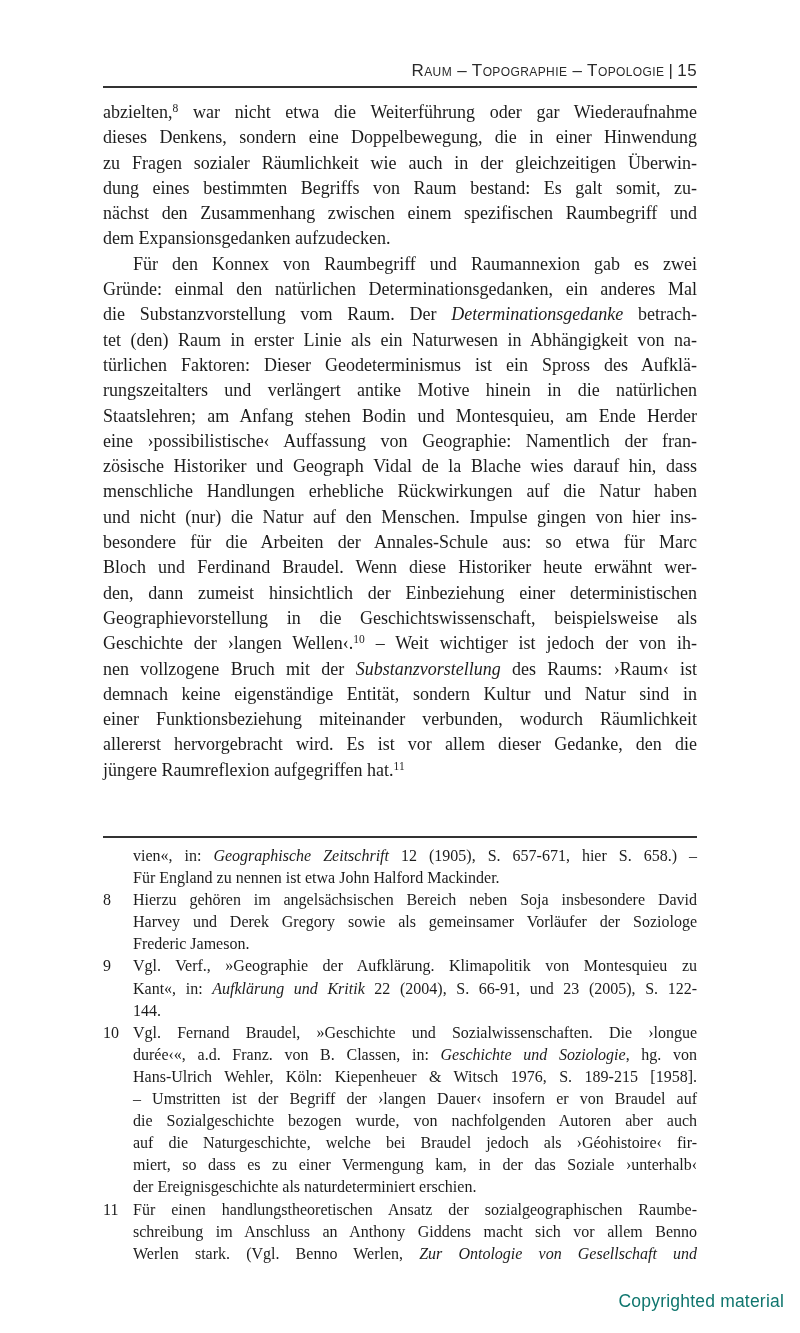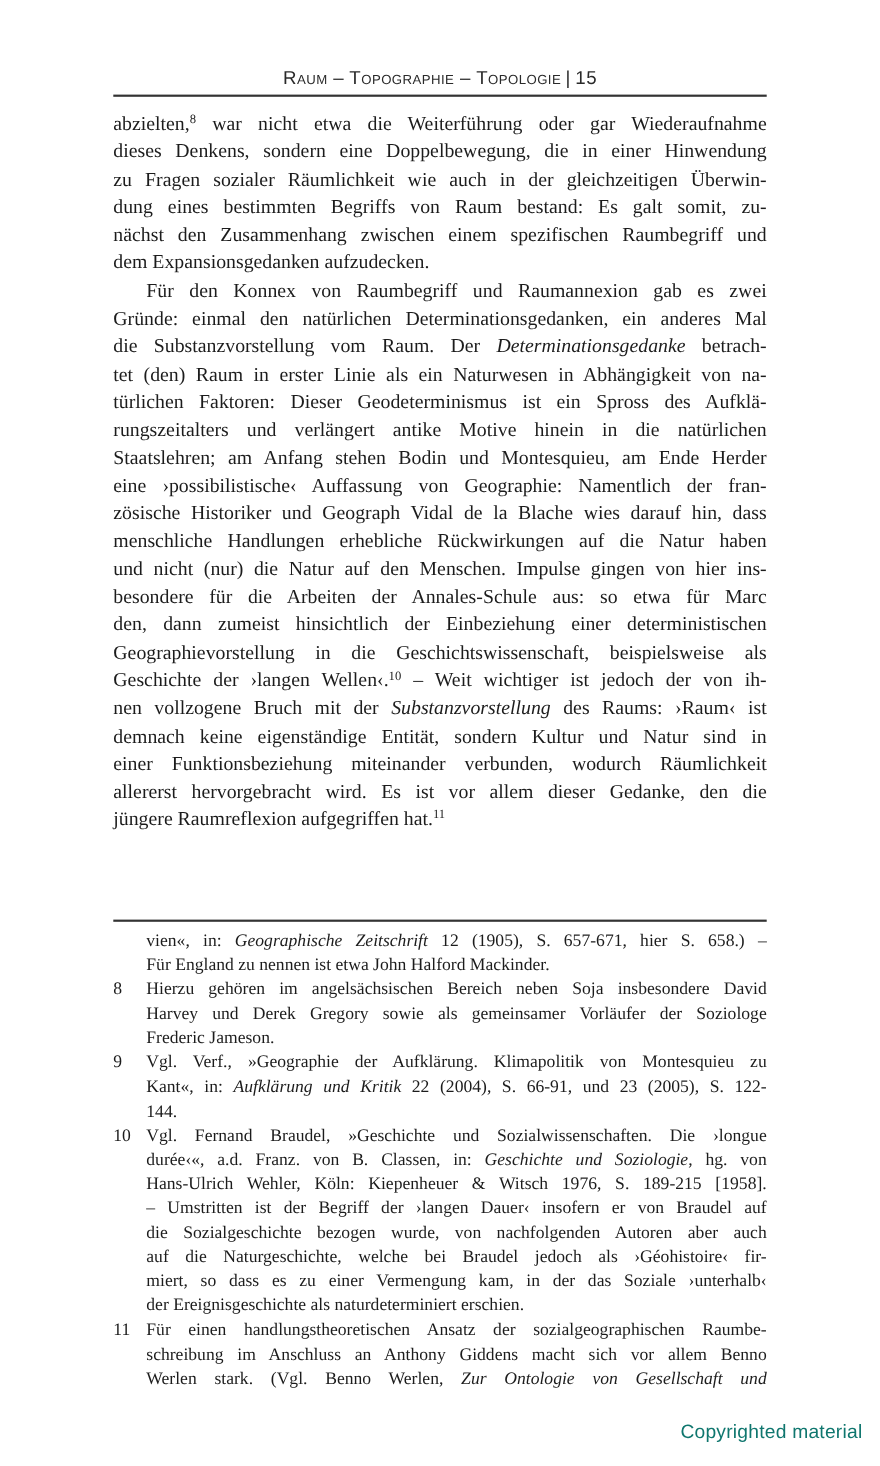--- a/index.html
+++ b/index.html
@@ -2,21 +2,21 @@
 <html><head>
 <meta charset="utf-8">
 <style>
   html, body { margin:0; padding:0; background:#ffffff; }
   .page {
     position:relative; width:800px; height:1333px; background:#ffffff;
     overflow:hidden; font-family:"Liberation Serif", serif; color:#1c1c1c;
   }
   .header {
     position:absolute; left:103px; top:61px; width:594px;
-    text-align:center; font-family:"Liberation Sans", sans-serif;
+    text-align:right; font-family:"Liberation Sans", sans-serif;
     font-variant:small-caps; font-size:17px; letter-spacing:0.4px;
     color:#2a2a2a; padding-bottom:5px; border-bottom:2px solid #333333;
     white-space:nowrap;
   }
   .hdr-div { margin:0 4px; }
   .body-text {
     position:absolute; left:103px; top:100px; width:594px;
     font-size:18px; line-height:25.3px;
   }
   .tline { text-align:justify; text-align-last:justify; }
@@ -62,20 +62,21 @@
       <div class="tline"><span>die Substanzvorstellung vom Raum. Der </span><span class="it">Determinationsgedanke</span><span> betrach-</span></div>
       <div class="tline"><span>tet (den) Raum in erster Linie als ein Naturwesen in Abhängigkeit von na-</span></div>
       <div class="tline"><span>türlichen Faktoren: Dieser Geodeterminismus ist ein Spross des Aufklä-</span></div>
       <div class="tline"><span>rungszeitalters und verlängert antike Motive hinein in die natürlichen</span></div>
       <div class="tline"><span>Staatslehren; am Anfang stehen Bodin und Montesquieu, am Ende Herder</span></div>
       <div class="tline"><span>eine ›possibilistische‹ Auffassung von Geographie: Namentlich der fran-</span></div>
       <div class="tline"><span>zösische Historiker und Geograph Vidal de la Blache wies darauf hin, dass</span></div>
       <div class="tline"><span>menschliche Handlungen erhebliche Rückwirkungen auf die Natur haben</span></div>
       <div class="tline"><span>und nicht (nur) die Natur auf den Menschen. Impulse gingen von hier ins-</span></div>
       <div class="tline"><span>besondere für die Arbeiten der Annales-Schule aus: so etwa für Marc</span></div>
+      <div class="tline"><span>Bloch und Ferdinand Braudel. Wenn diese Historiker heute erwähnt wer-</span></div>
       <div class="tline"><span>den, dann zumeist hinsichtlich der Einbeziehung einer deterministischen</span></div>
       <div class="tline"><span>Geographievorstellung in die Geschichtswissenschaft, beispielsweise als</span></div>
       <div class="tline"><span>Geschichte der ›langen Wellen‹.</span><sup>10</sup><span> – Weit wichtiger ist jedoch der von ih-</span></div>
       <div class="tline"><span>nen vollzogene Bruch mit der </span><span class="it">Substanzvorstellung</span><span> des Raums: ›Raum‹ ist</span></div>
       <div class="tline"><span>demnach keine eigenständige Entität, sondern Kultur und Natur sind in</span></div>
       <div class="tline"><span>einer Funktionsbeziehung miteinander verbunden, wodurch Räumlichkeit</span></div>
       <div class="tline"><span>allererst hervorgebracht wird. Es ist vor allem dieser Gedanke, den die</span></div>
       <div class="tline last"><span>jüngere Raumreflexion aufgegriffen hat.</span><sup>11</sup></div>
     </div>
 

